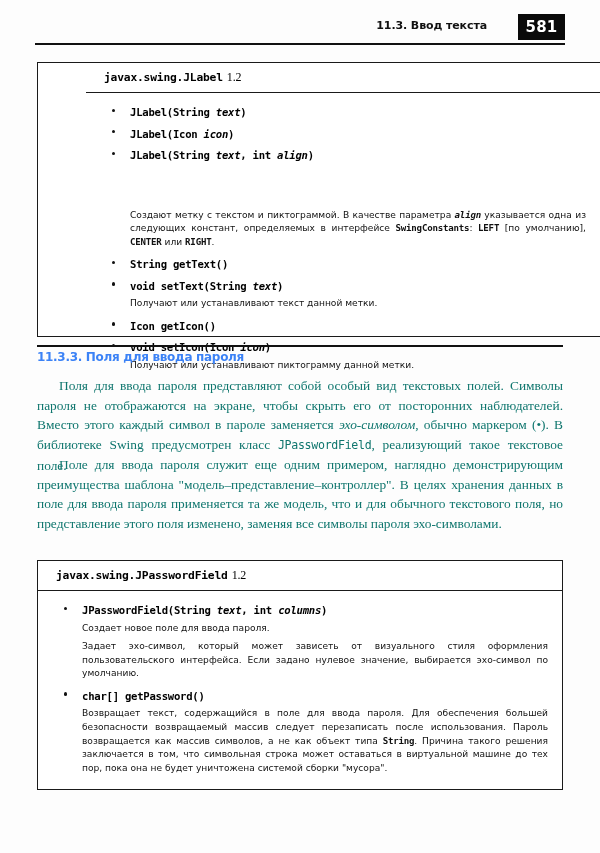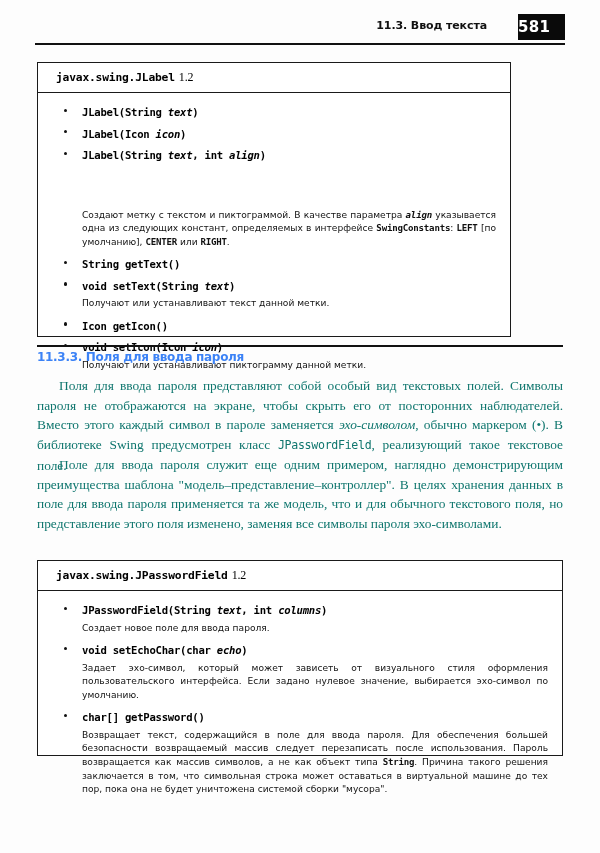--- a/index.html
+++ b/index.html
@@ -52,21 +52,21 @@
     height: 26px;
     background: #0a0a0a;
   }
   .pagenum {
     position: absolute;
     right: 0px;
     top: -4px;
     width: 47px;
     height: 18px;
     line-height: 26px;
-    text-align: left;
+    text-align: center;
     color: #ffffff;
     font-family: "DejaVu Sans", sans-serif;
     font-weight: bold;
     font-size: 15px;
     letter-spacing: 0.3px;
     padding-left: 27px;
   }
   .runhead-rule {
     position: absolute;
     left: 0;
@@ -205,21 +205,21 @@
 
 <div class="page">
 
   <div class="runhead">
     <div class="runhead-title">11.3. Ввод текста</div>
     <div class="pagenum-box"></div>
     <div class="pagenum">581</div>
     <div class="runhead-rule"></div>
   </div>
 
-  <div class="apibox" style="left:37px; top:62px; width:474px; height:275px;">
+  <div class="apibox" style="left:37px; top:62px; width:564px; height:275px;padding-left:48px;">
     <div class="apibox-head">
       <span class="cls">javax.swing.JLabel</span><span class="ver">1.2</span>
     </div>
     <div class="apibox-body">
       <ul class="apilist">
           <li class="sig"><span class="sigtext"><span>JLabel(String </span><i>text</i><span>)</span></span></li>
           <li class="sig"><span class="sigtext"><span>JLabel(Icon </span><i>icon</i><span>)</span></span></li>
           <li class="sig"><span class="sigtext"><span>JLabel(String </span><i>text</i><span>, int </span><i>align</i><span>)</span></span></li>
           <li style="padding-left: 0px; margin-top: 44px;">
             <div class="apidesc">Создают метку с текстом и пиктограммой. В качестве параметра <code class="it">align</code> указывается одна из следующих констант, определяемых в интерфейсе <code>SwingConstants</code>: <code>LEFT</code> [по умолчанию], <code>CENTER</code> или <code>RIGHT</code>.</div>
@@ -238,31 +238,30 @@
     </div>
   </div>
 
   <div class="sec-rule" style="left:37px; top:345px; width:526px;"></div>
   <div class="sec-heading" style="left:37px; top:350px;">11.3.3. Поля для ввода пароля</div>
 
   <div class="prose" style="left:37px; top:376px; width:526px;">Поля для ввода пароля представляют собой особый вид текстовых полей. Символы пароля не отображаются на экране, чтобы скрыть его от посторонних наблюдателей. Вместо этого каждый символ в пароле заменяется <em>эхо-символом</em>, обычно маркером (•). В библиотеке Swing предусмотрен класс <code>JPasswordField</code>, реализующий такое текстовое поле.</div>
 
   <div class="prose p2" style="left:37px; top:455px; width:526px;">Поле для ввода пароля служит еще одним примером, наглядно демонстрирующим преимущества шаблона "модель–представление–контроллер". В целях хранения данных в поле для ввода пароля применяется та же модель, что и для обычного текстового поля, но представление этого поля изменено, заменяя все символы пароля эхо-символами.</div>
 
-  <div class="apibox" style="left:37px; top:560px; width:526px; height:196px;">
+  <div class="apibox" style="left:37px; top:560px; width:526px; height:230px;">
     <div class="apibox-head">
       <span class="cls">javax.swing.JPasswordField</span><span class="ver">1.2</span>
     </div>
     <div class="apibox-body">
       <ul class="apilist">
           <li class="sig"><span class="sigtext"><span>JPasswordField(String </span><i>text</i><span>, int </span><i>columns</i><span>)</span></span></li>
           <li style="padding-left: 0px;">
             <div class="apidesc">Создает новое поле для ввода пароля.</div>
           </li>
-          <li class="sig"><span class="sigtext"><span>void setEchoChar(char </span><i>echo</i><span>)</span></span></li>
           <li style="padding-left: 0px;">
             <div class="apidesc">Задает эхо-символ, который может зависеть от визуального стиля оформления пользовательского интерфейса. Если задано нулевое значение, выбирается эхо-символ по умолчанию.</div>
           </li>
           <li class="sig"><span class="sigtext"><span>char[] getPassword()</span></span></li>
           <li style="padding-left: 0px;">
             <div class="apidesc">Возвращает текст, содержащийся в поле для ввода пароля. Для обеспечения большей безопасности возвращаемый массив следует перезаписать после использования. Пароль возвращается как массив символов, а не как объект типа <code>String</code>. Причина такого решения заключается в том, что символьная строка может оставаться в виртуальной машине до тех пор, пока она не будет уничтожена системой сборки "мусора".</div>
           </li>
         </ul>
     </div>
   </div>

